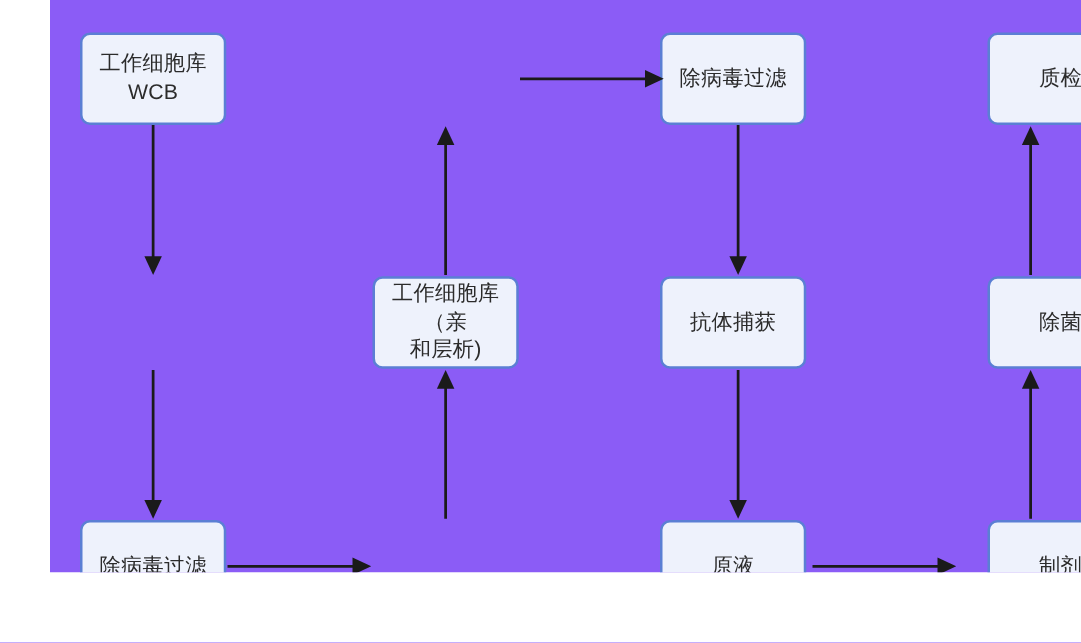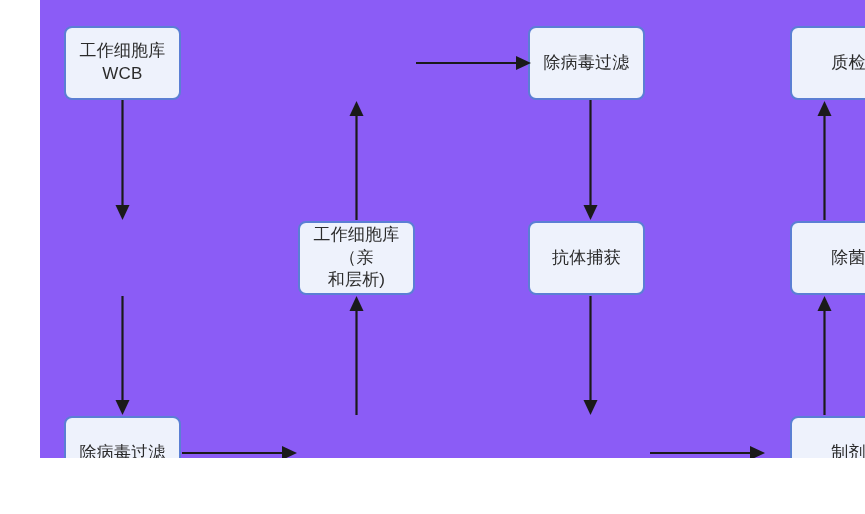--- a/index.html
+++ b/index.html
@@ -77,20 +77,21 @@
 
 
   <div class="node c2 r2">工作细胞库（亲
 和层析)</div>
 
 
   <div class="node c3 r1">除病毒过滤</div>
 
   <div class="node c3 r2">抗体捕获</div>
 
+  <div class="node c3 r3">原液</div>
 
   <div class="node c4 r1">质检</div>
 
   <div class="node c4 r2">除菌</div>
 
   <div class="node c4 r3">制剂</div>
 
   <div class="edge" style="left:0;top:0;width:865px;height:514px;">
     <svg width="865" height="514">
       <line x1="82.5" y1="100" x2="82.5" y2="211"></line>

